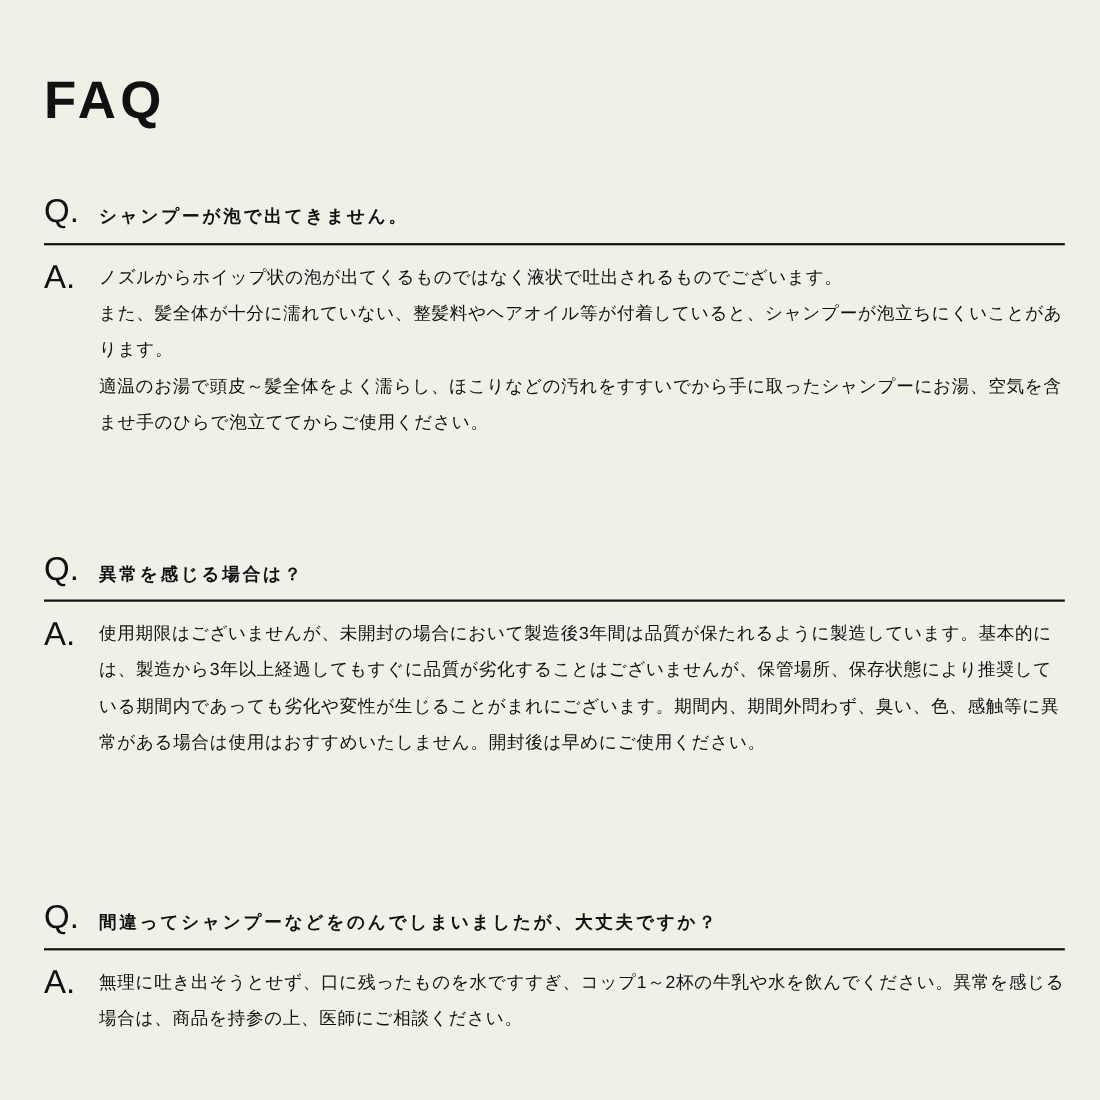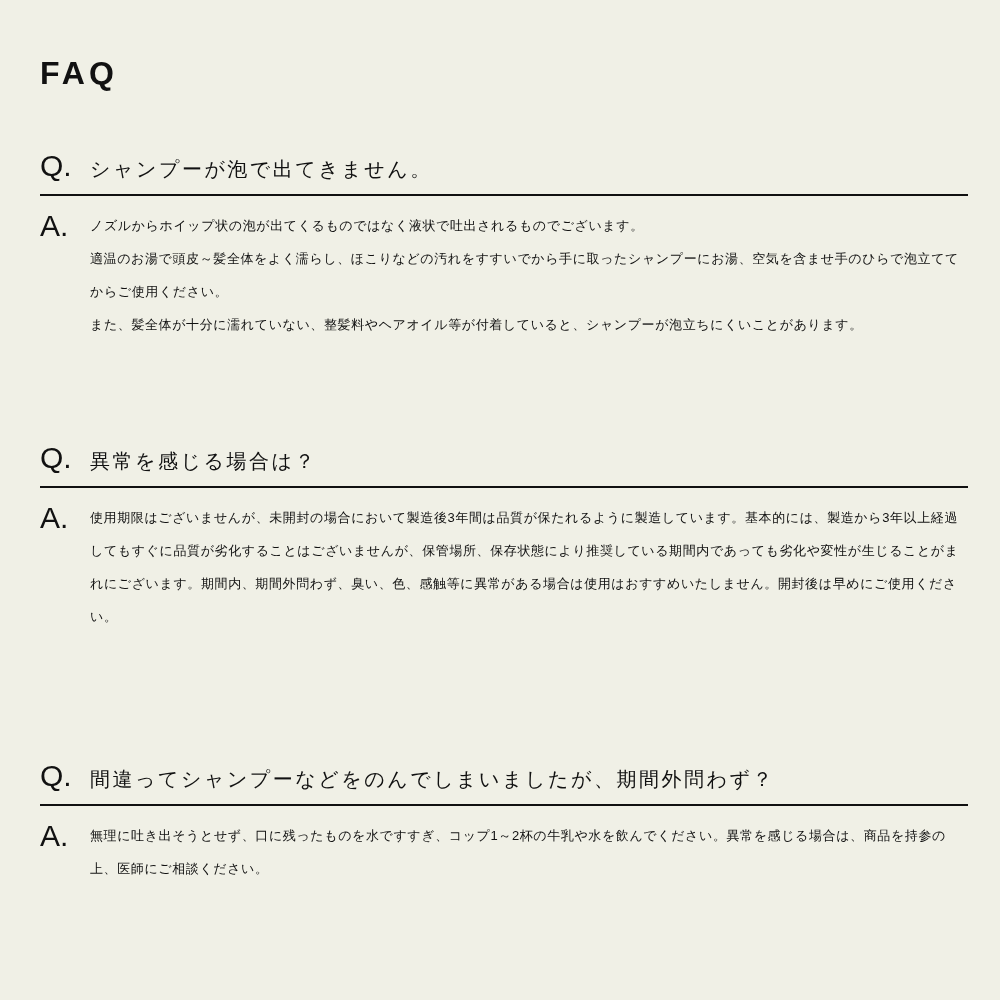--- a/index.html
+++ b/index.html
@@ -10,62 +10,62 @@
     width: 1000px;
     height: 1000px;
     background: #F0F0E6;
     color: #111111;
     font-family: "Liberation Sans", "DejaVu Sans", sans-serif;
     box-sizing: border-box;
     padding: 36px 32px 0 40px;
     overflow: hidden;
   }
   .faq-title {
-    font-size: 32px;
+    font-size: 48px;
     font-weight: bold;
     letter-spacing: 4px;
     line-height: 1;
   }
   .qa-section { }
   .sec-1 { margin-top: 62px; }
   .sec-2 { margin-top: 102px; }
   .sec-3 { margin-top: 128px; }
   .q-row {
     display: flex;
     align-items: baseline;
   }
   .q-label {
     flex: 0 0 50px;
     font-size: 30px;
     font-weight: 400;
     line-height: 1;
   }
   .q-text {
-    font-size: 20px;
-    font-weight: normal;
+    font-size: 16px;
+    font-weight: bold;
     letter-spacing: 2.5px;
     line-height: 1.4;
   }
   .divider {
     height: 2px;
     background: #111111;
     margin-top: 11px;
   }
   .a-row {
     display: flex;
     margin-top: 13px;
   }
   .a-label {
     flex: 0 0 50px;
     font-size: 30px;
     font-weight: 400;
     line-height: 1.1;
   }
   .a-text {
-    font-size: 13px;
+    font-size: 16px;
     line-height: 33px;
     letter-spacing: 0.6px;
     flex: 1 1 auto;
   }
   .a-text .answer-line {
     min-height: 33px;
   }
 </style>
 </head>
 <body>
@@ -75,22 +75,22 @@
 <section class="qa-section sec-1">
   <div class="q-row">
     <span class="q-label">Q.</span>
     <span class="q-text">シャンプーが泡で出てきません。</span>
   </div>
   <div class="divider"></div>
   <div class="a-row">
     <span class="a-label">A.</span>
     <div class="a-text">
       <div class="answer-line">ノズルからホイップ状の泡が出てくるものではなく液状で吐出されるものでございます。</div>
+      <div class="answer-line">また、髪全体が十分に濡れていない、整髪料やヘアオイル等が付着していると、シャンプーが泡立ちにくいことがあります。</div>
       <div class="answer-line">適温のお湯で頭皮～髪全体をよく濡らし、ほこりなどの汚れをすすいでから手に取ったシャンプーにお湯、空気を含ませ手のひらで泡立ててからご使用ください。</div>
-      <div class="answer-line">また、髪全体が十分に濡れていない、整髪料やヘアオイル等が付着していると、シャンプーが泡立ちにくいことがあります。</div>
     </div>
   </div>
 </section>
 
 <section class="qa-section sec-2">
   <div class="q-row">
     <span class="q-label">Q.</span>
     <span class="q-text">異常を感じる場合は？</span>
   </div>
   <div class="divider"></div>
@@ -98,21 +98,21 @@
     <span class="a-label">A.</span>
     <div class="a-text">
       <div class="answer-line">使用期限はございませんが、未開封の場合において製造後3年間は品質が保たれるように製造しています。基本的には、製造から3年以上経過してもすぐに品質が劣化することはございませんが、保管場所、保存状態により推奨している期間内であっても劣化や変性が生じることがまれにございます。期間内、期間外問わず、臭い、色、感触等に異常がある場合は使用はおすすめいたしません。開封後は早めにご使用ください。</div>
     </div>
   </div>
 </section>
 
 <section class="qa-section sec-3">
   <div class="q-row">
     <span class="q-label">Q.</span>
-    <span class="q-text">間違ってシャンプーなどをのんでしまいましたが、期間外問わず？</span>
+    <span class="q-text">間違ってシャンプーなどをのんでしまいましたが、大丈夫ですか？</span>
   </div>
   <div class="divider"></div>
   <div class="a-row">
     <span class="a-label">A.</span>
     <div class="a-text">
       <div class="answer-line">無理に吐き出そうとせず、口に残ったものを水ですすぎ、コップ1～2杯の牛乳や水を飲んでください。異常を感じる場合は、商品を持参の上、医師にご相談ください。</div>
     </div>
   </div>
 </section>
 

